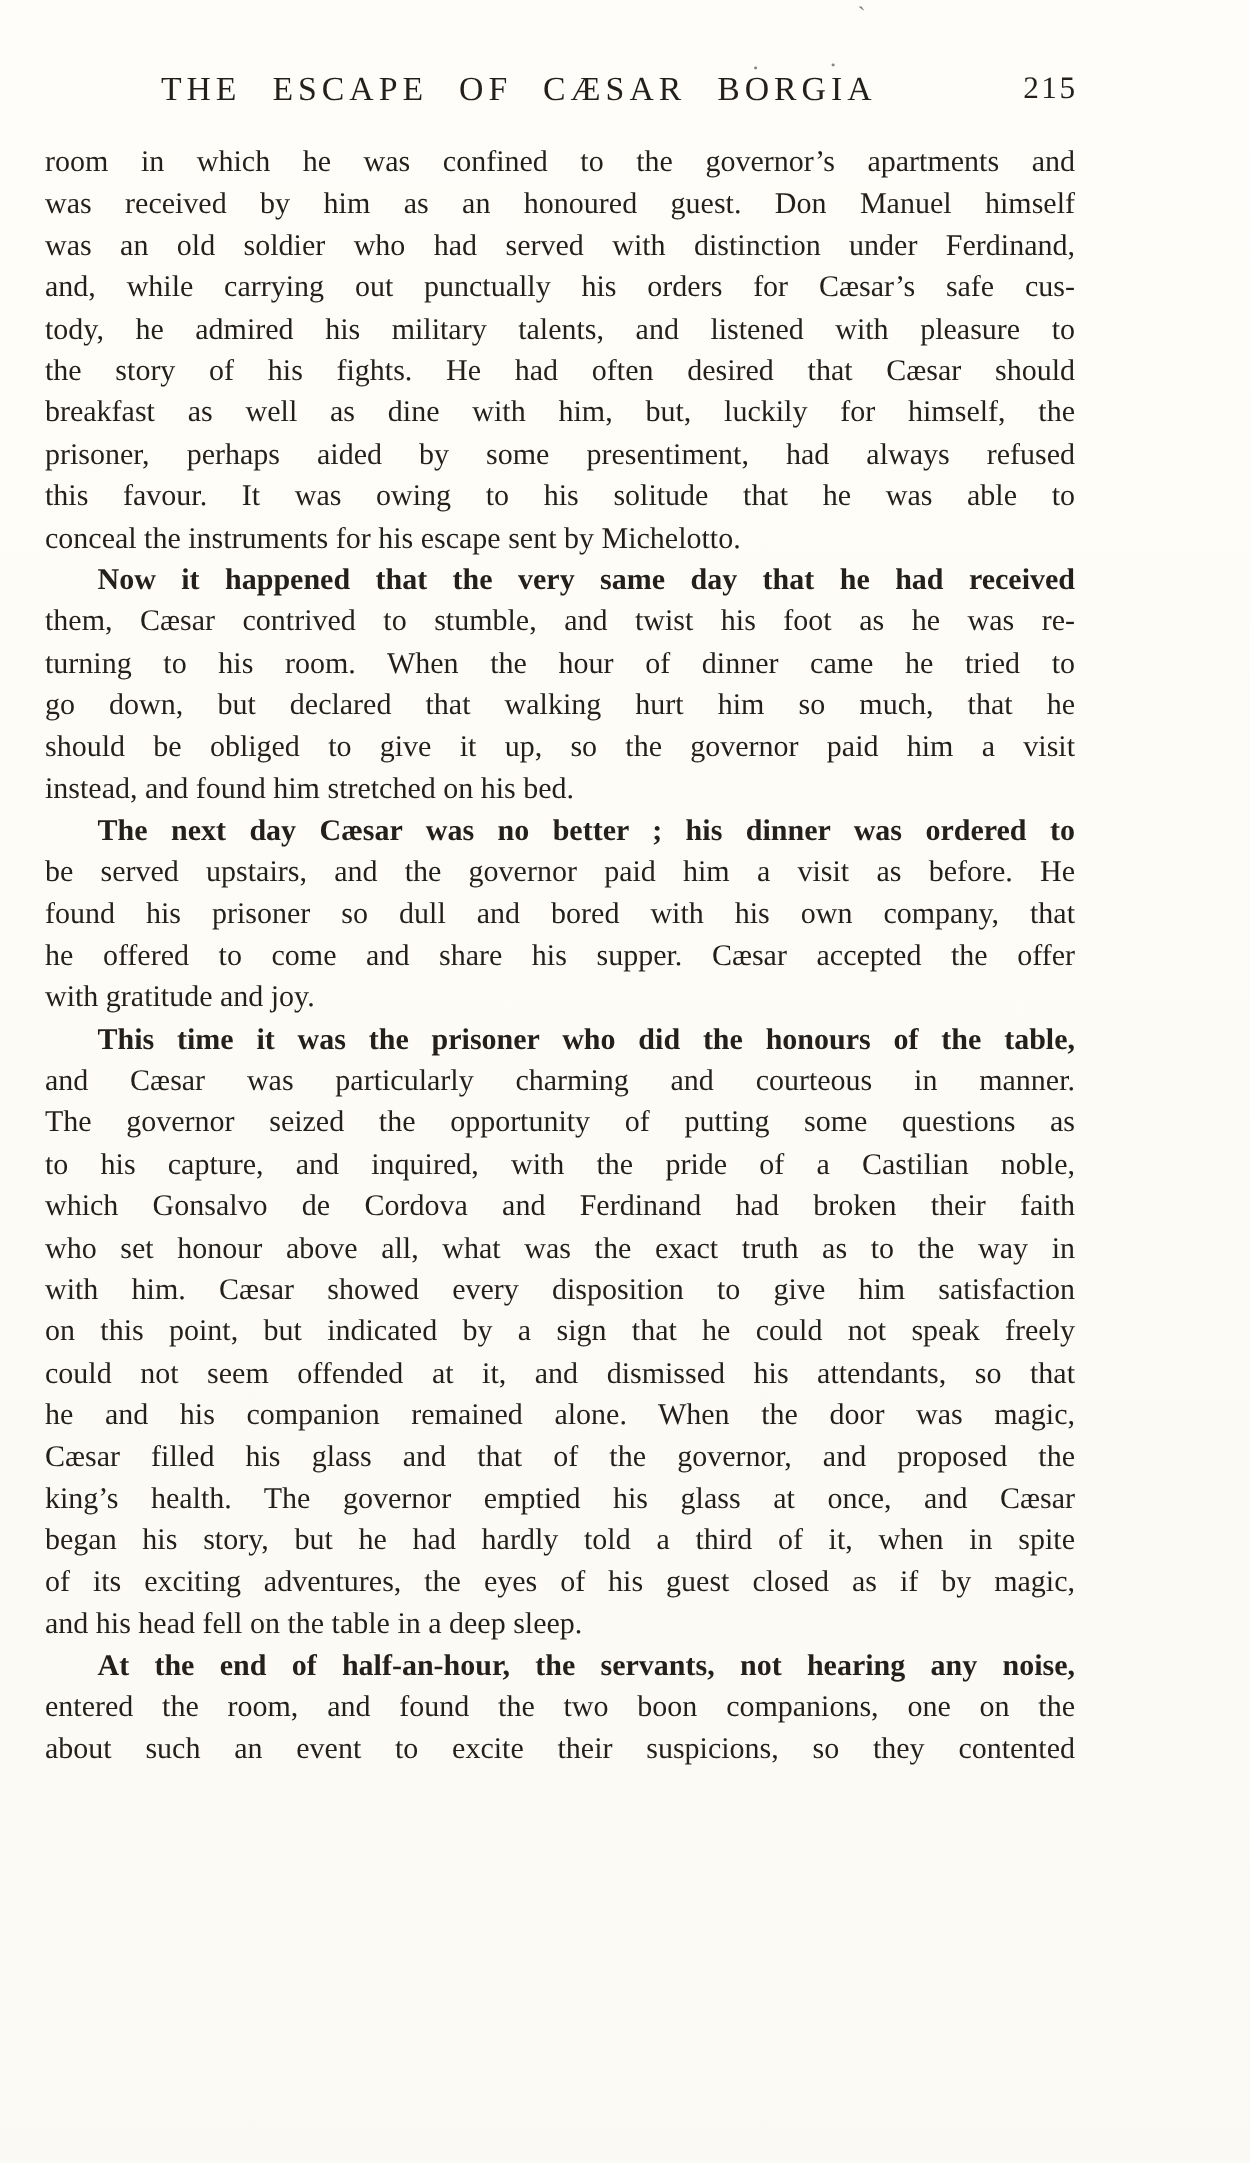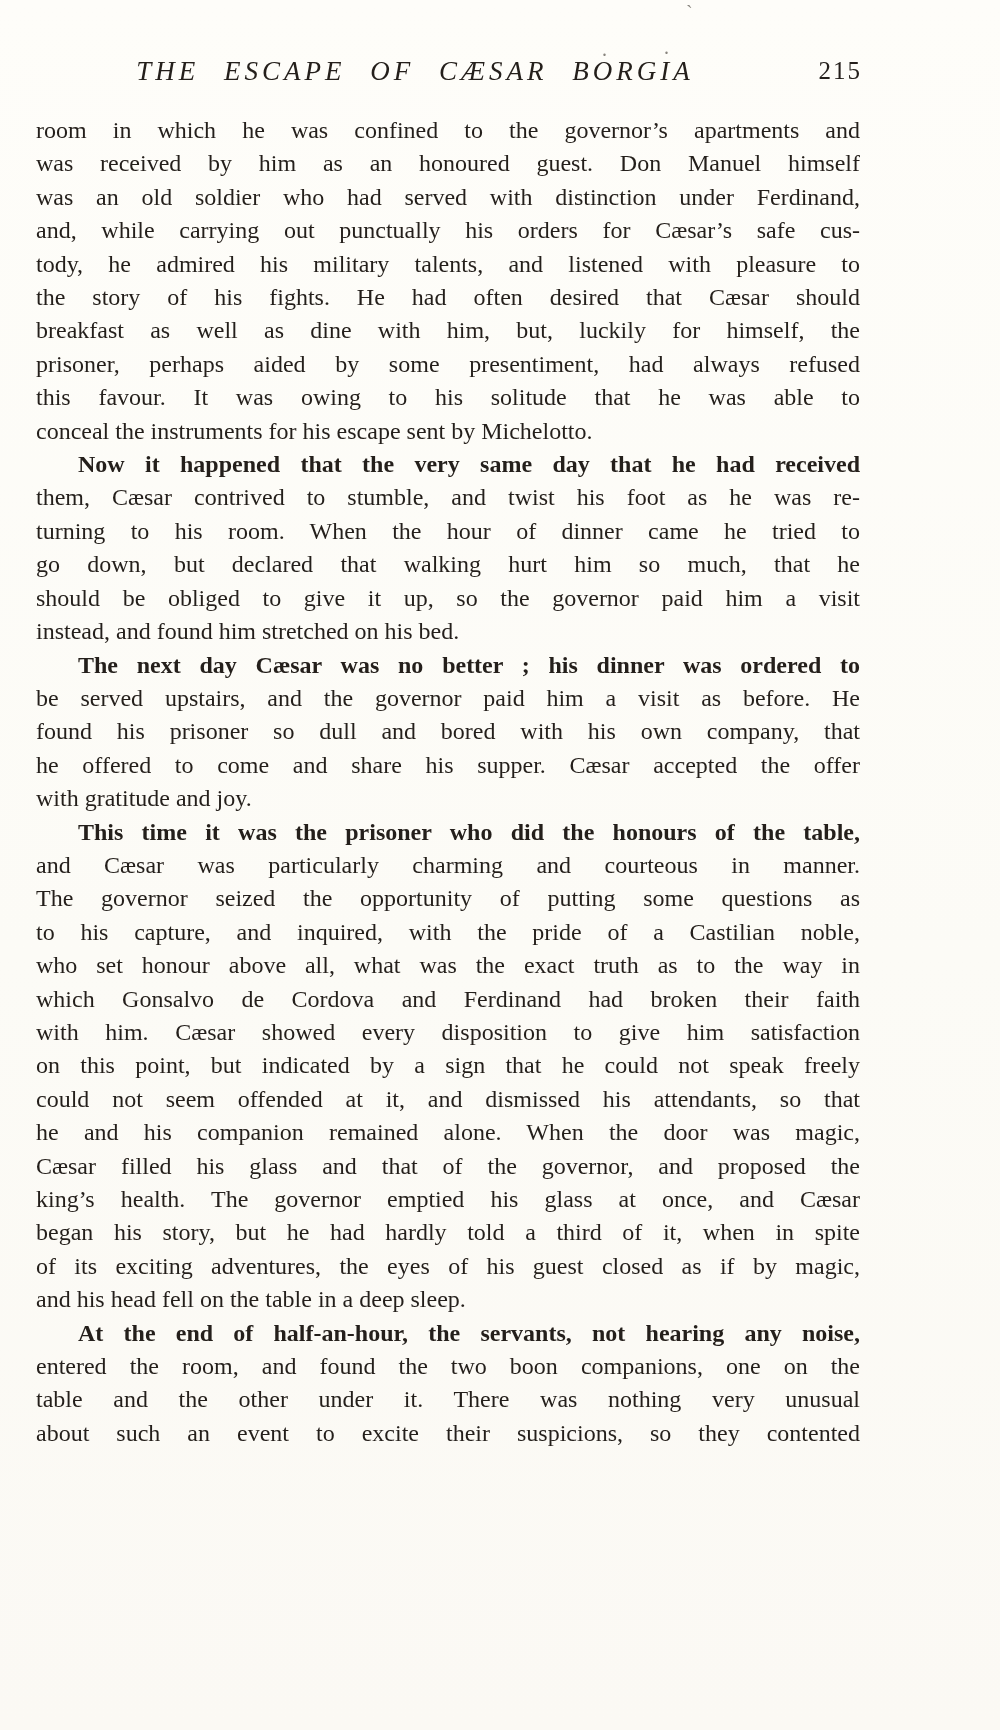--- a/index.html
+++ b/index.html
@@ -27,21 +27,20 @@
     left: 38px;
     top: 56px;
     width: 824px;
     height: 40px;
   }
   .header-title {
     position: absolute;
     left: 0;
     right: 70px;
     text-align: center;
-    font-style: italic;
     font-size: 27px;
     letter-spacing: 4px;
     word-spacing: 14px;
     white-space: nowrap;
   }
   .page-number {
     position: absolute;
     right: 0;
     top: 1px;
     font-size: 25px;
@@ -108,36 +107,35 @@
         <div class="line">be served upstairs, and the governor paid him a visit as before. He</div>
         <div class="line">found his prisoner so dull and bored with his own company, that</div>
         <div class="line">he offered to come and share his supper. Cæsar accepted the offer</div>
         <div class="line last">with gratitude and joy.</div>
       </div>
       <div class="paragraph">
         <div class="line indent">This time it was the prisoner who did the honours of the table,</div>
         <div class="line">and Cæsar was particularly charming and courteous in manner.</div>
         <div class="line">The governor seized the opportunity of putting some questions as</div>
         <div class="line">to his capture, and inquired, with the pride of a Castilian noble,</div>
+        <div class="line">which Gonsalvo de Cordova and Ferdinand had broken their faith</div>
         <div class="line">who set honour above all, what was the exact truth as to the way in</div>
-        <div class="line">which Gonsalvo de Cordova and Ferdinand had broken their faith</div>
         <div class="line">with him. Cæsar showed every disposition to give him satisfaction</div>
         <div class="line">on this point, but indicated by a sign that he could not speak freely</div>
         <div class="line">could not seem offended at it, and dismissed his attendants, so that</div>
         <div class="line">he and his companion remained alone. When the door was magic,</div>
         <div class="line">Cæsar filled his glass and that of the governor, and proposed the</div>
         <div class="line">king’s health. The governor emptied his glass at once, and Cæsar</div>
         <div class="line">began his story, but he had hardly told a third of it, when in spite</div>
         <div class="line">of its exciting adventures, the eyes of his guest closed as if by magic,</div>
         <div class="line last">and his head fell on the table in a deep sleep.</div>
       </div>
       <div class="paragraph">
         <div class="line indent">At the end of half-an-hour, the servants, not hearing any noise,</div>
         <div class="line">entered the room, and found the two boon companions, one on the</div>
-        <div class="line">table and the other under it. There was nothing very unusual</div>
         <div class="line">about such an event to excite their suspicions, so they contented</div>
       </div>
     </main>
 
   <div id="artifacts">
       <span class="artifact" style="left: 686px; top: 2px;">`</span>
       <span class="artifact" style="left: 602px; top: 38px;">.</span>
       <span class="artifact" style="left: 664px; top: 36px;">.</span>
     </div>
 

